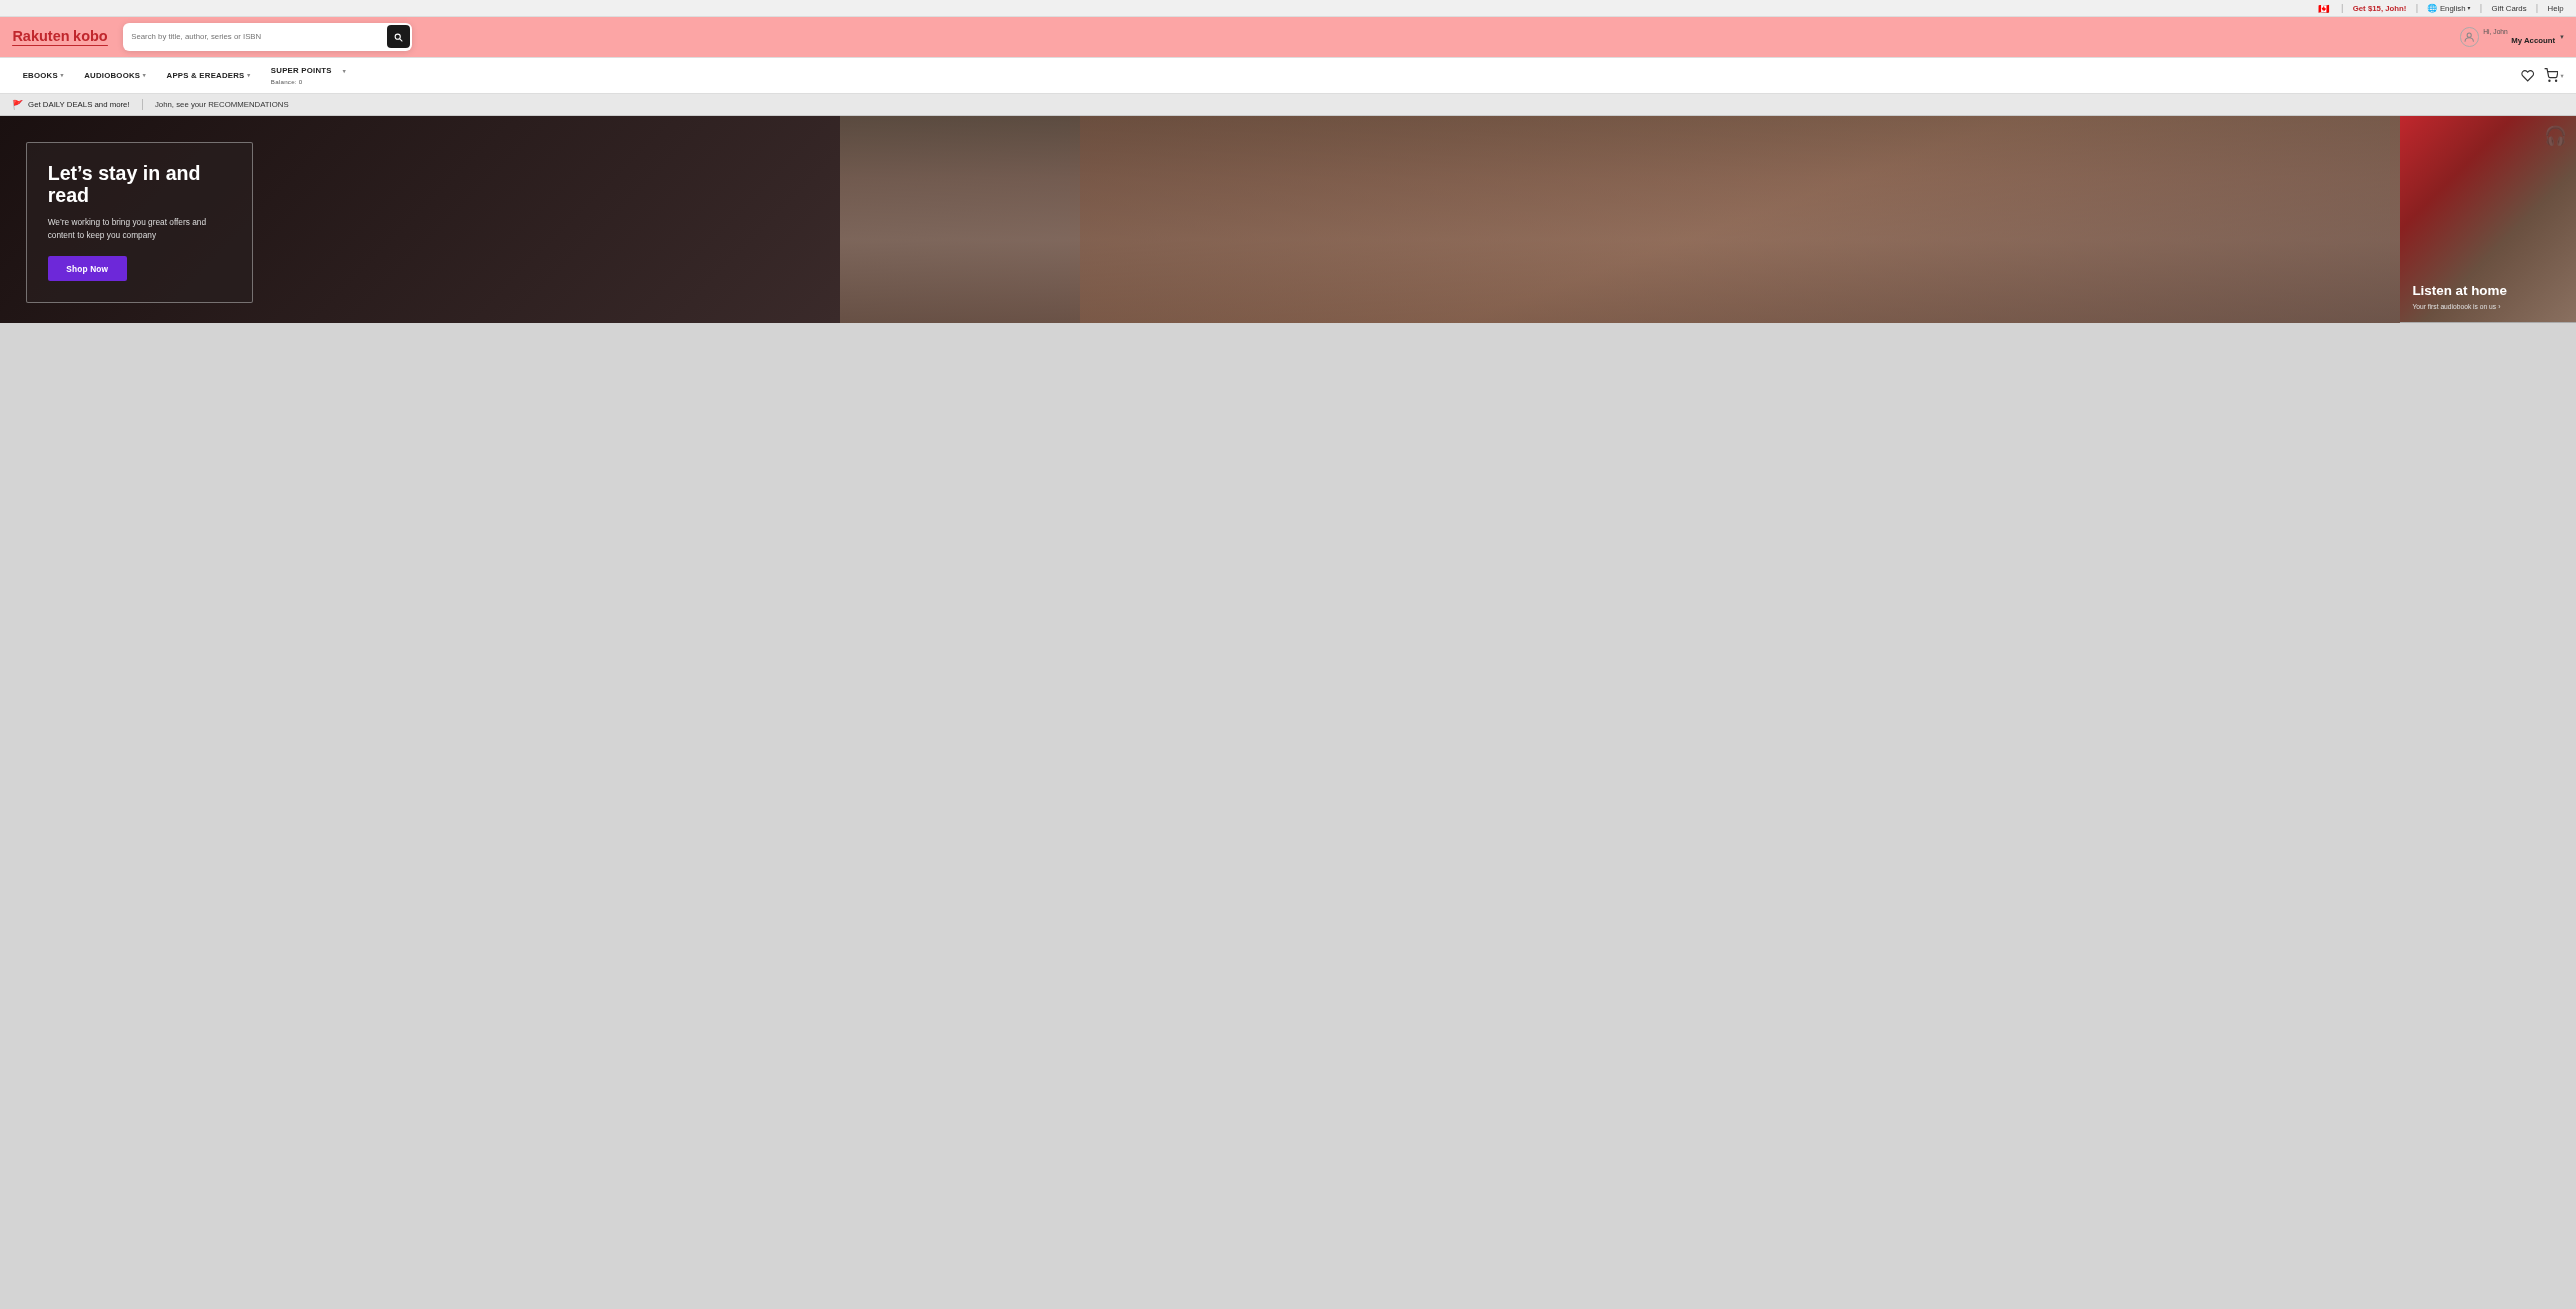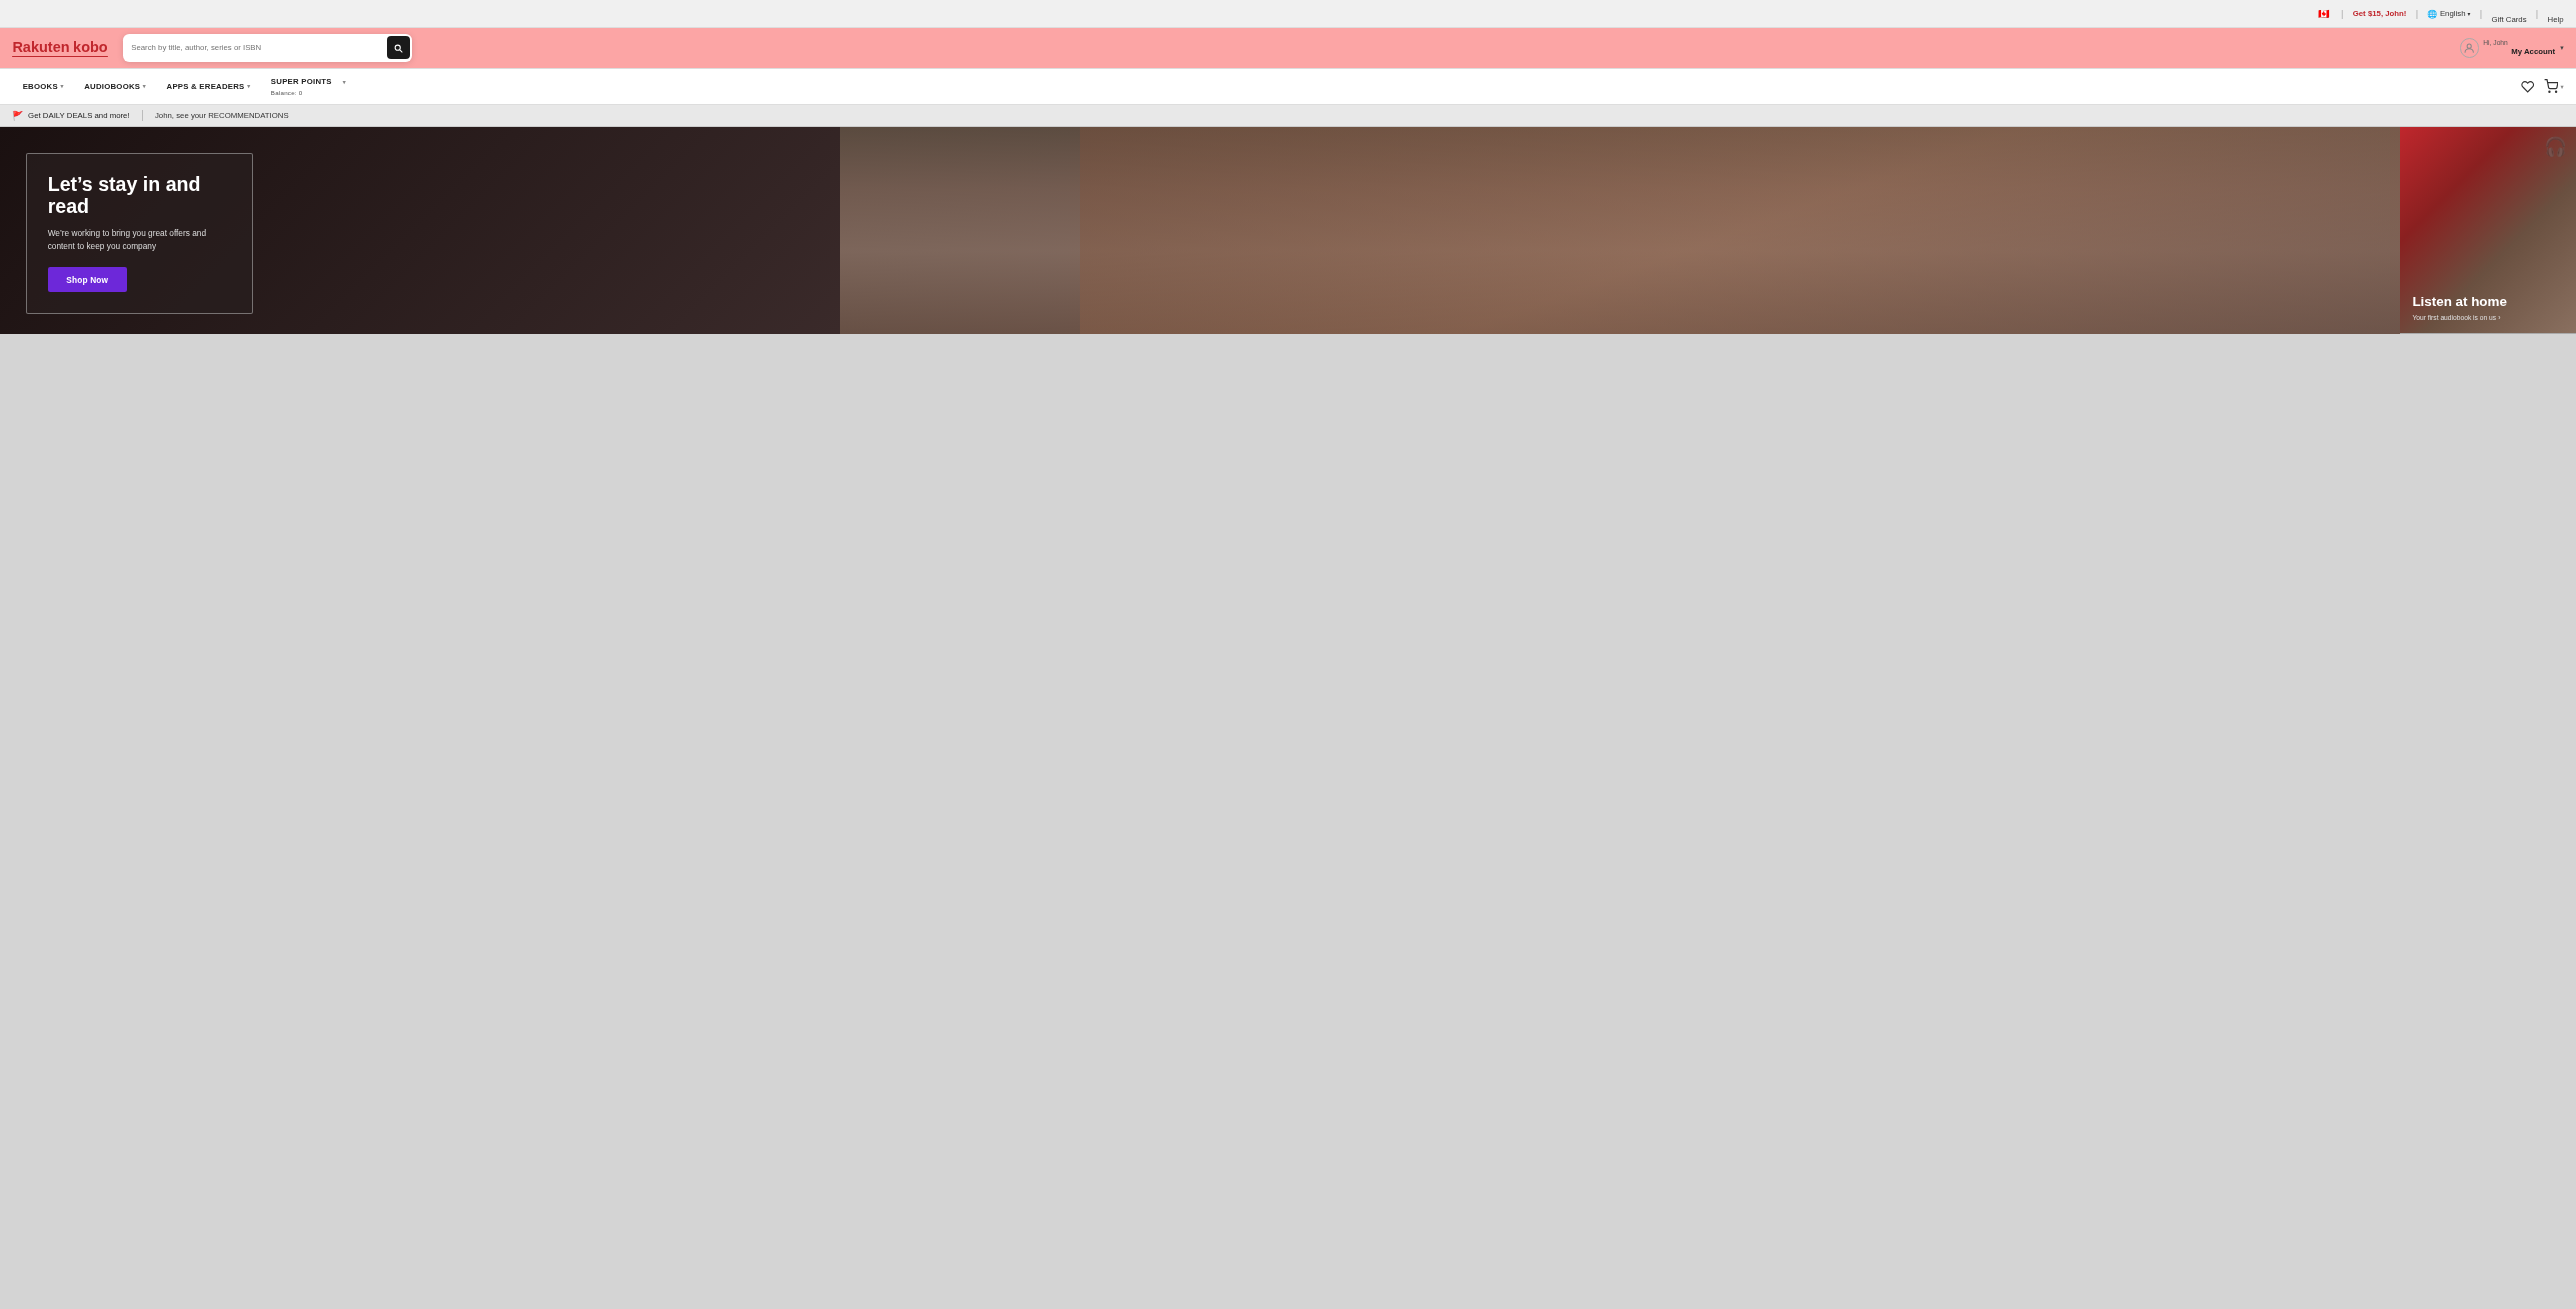--- a/index.html
+++ b/index.html
@@ -29,21 +29,21 @@
       cursor: pointer;
     }
     .top-bar-divider {
       color: #aaa; font-size: 9.3px;
     }
     .top-bar-language {
       display: flex; align-items: center; gap: 2.1px;
       font-size: 7.8px; color: #333; cursor: pointer;
     }
     .top-bar-giftcards, .top-bar-help {
-      font-size: 7.8px; color: #333; cursor: pointer; text-decoration: none; margin-top: 12px;
+      font-size: 7.8px; color: #333; cursor: pointer; text-decoration: none;
     }
 
     
     .header {
       background: #fca5a5;
       display: flex;
       align-items: center;
       padding: 6.2px 12.4px;
       gap: 9px;
     }

